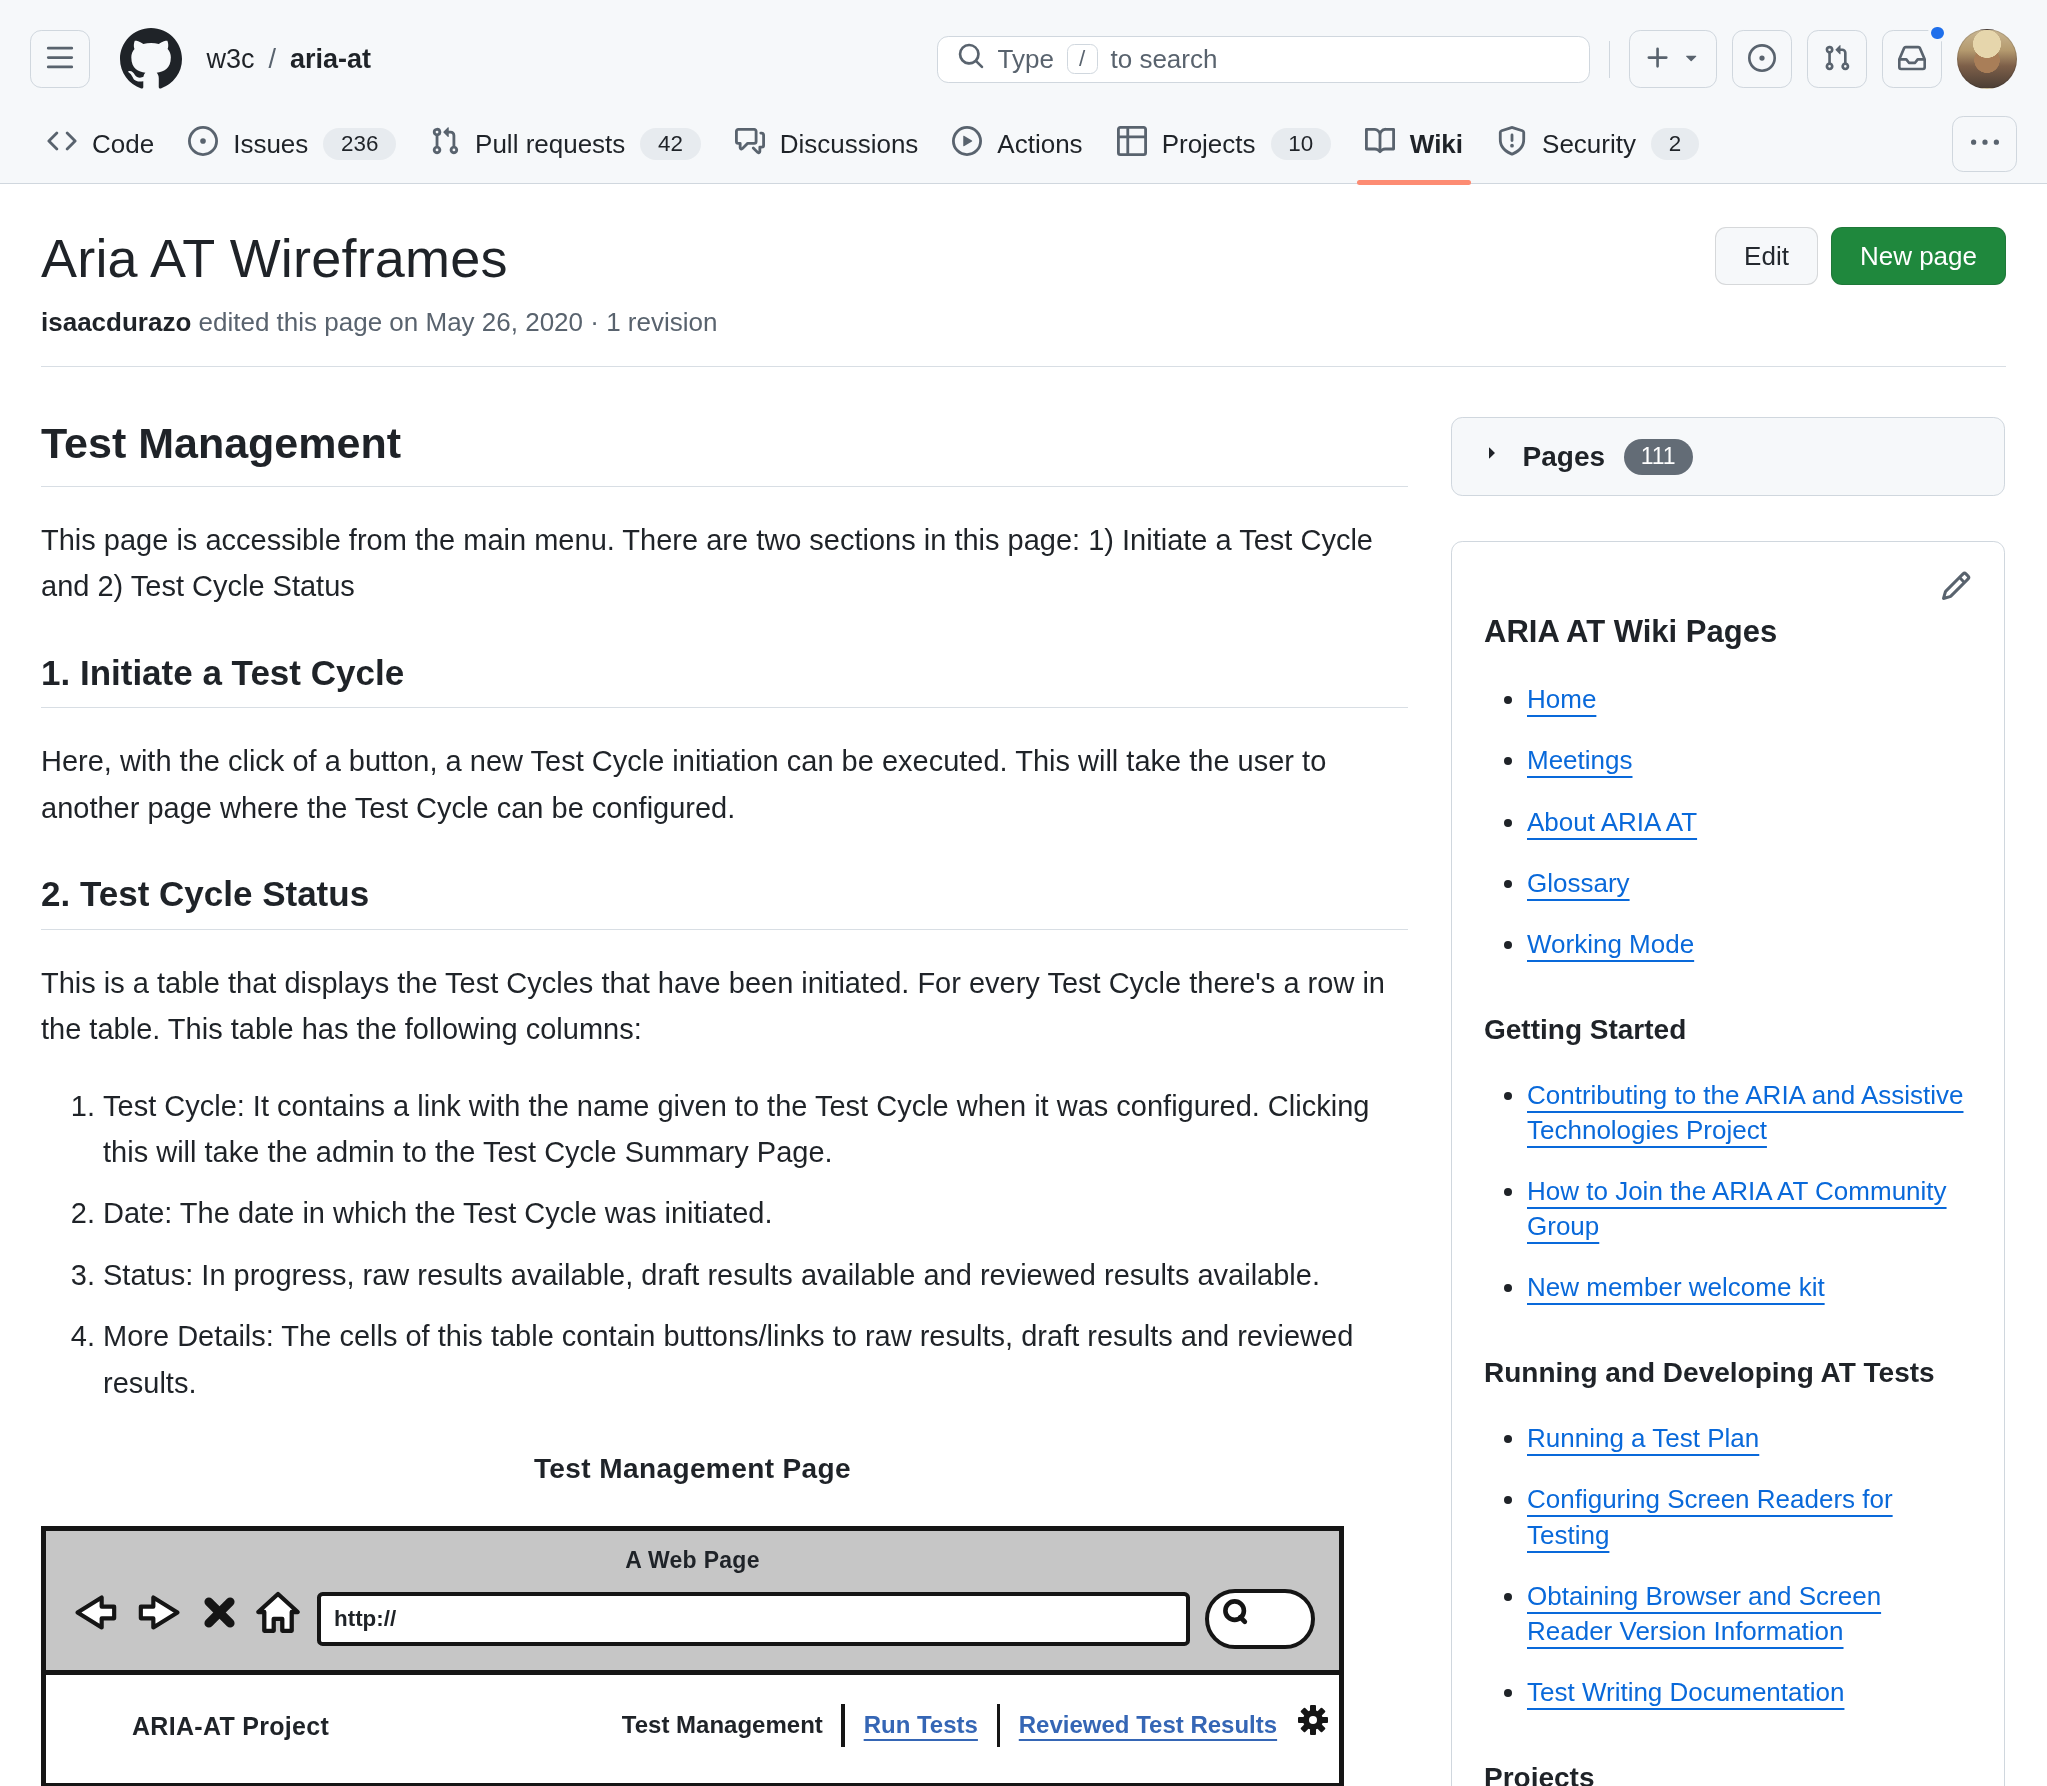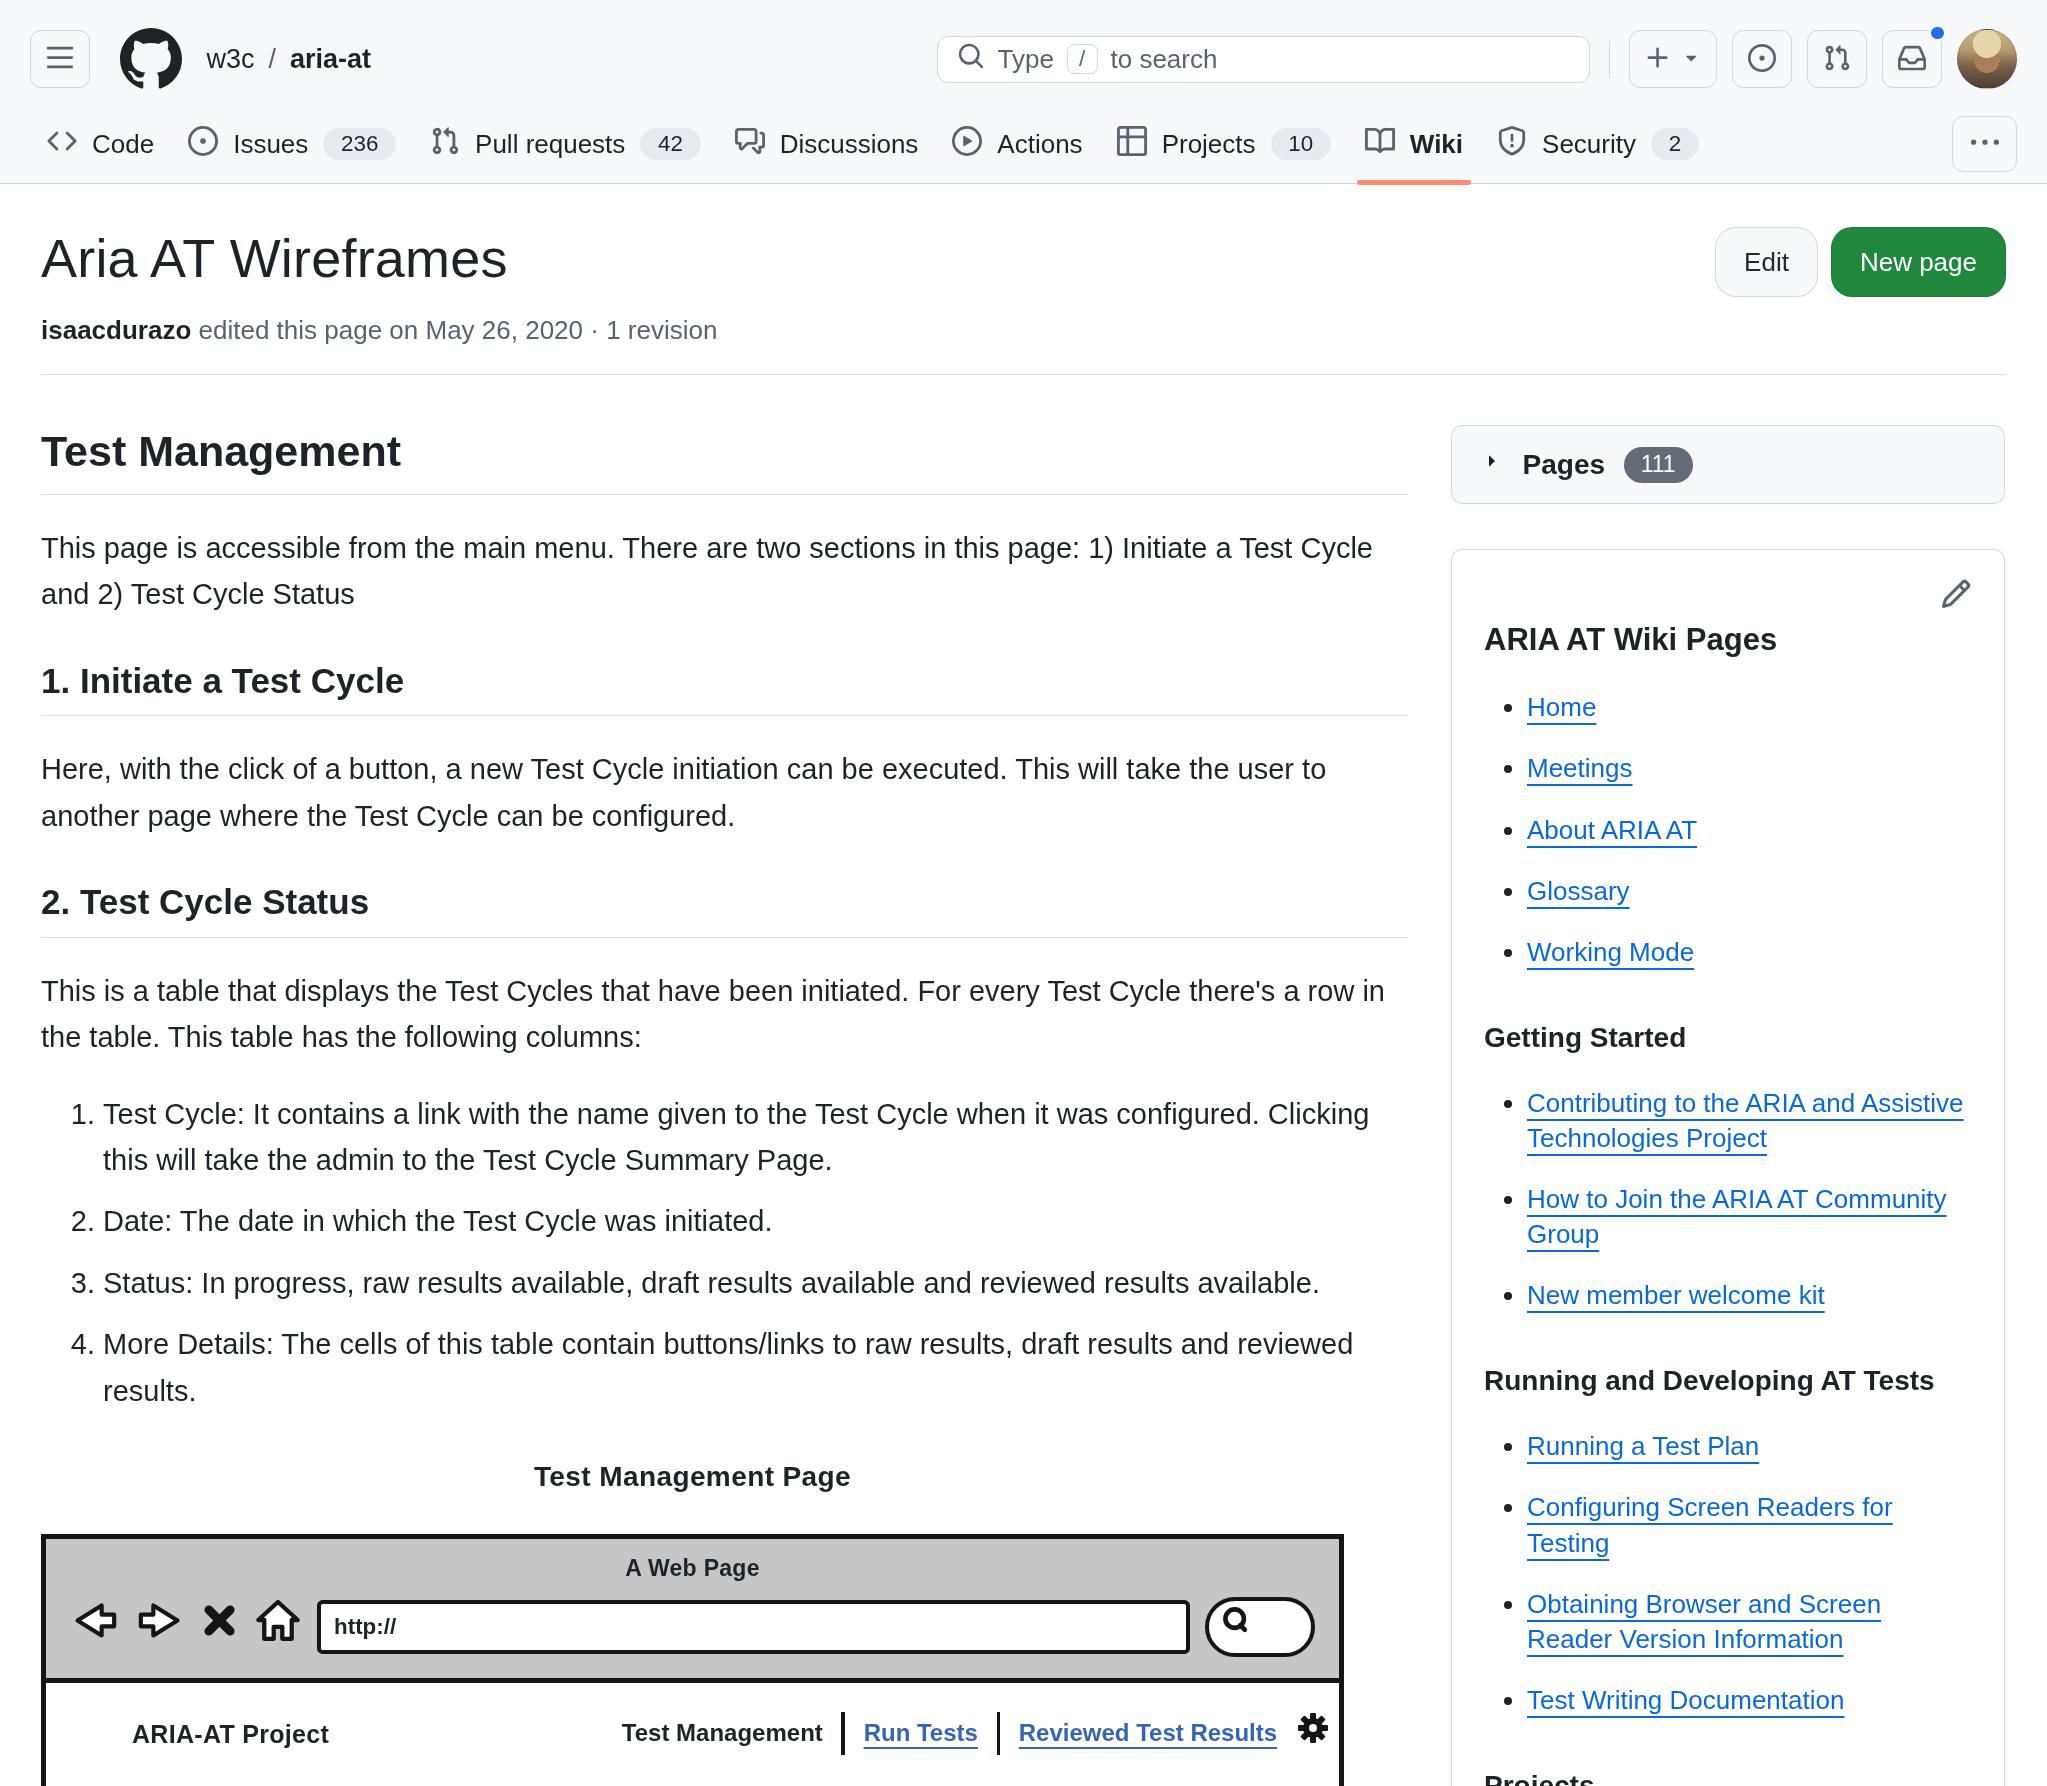--- a/index.html
+++ b/index.html
@@ -63,21 +63,21 @@
     background: transparent; display: flex; align-items: center; justify-content: center; cursor: pointer;
   }
   .kebab-btn svg { fill: #59636e; }
 
   
   .page { padding: 0 41px; }
   .gh-header { display: flex; align-items: flex-start; margin-top: 43px; }
   .page-title { font-size: 54px; font-weight: 400; margin: 0; letter-spacing: 0.2px; }
   .header-actions { margin-left: auto; display: flex; gap: 13px; }
   .btn {
-    height: 70px; padding: 0 28px; border-radius: 21px; font-size: 26px; font-weight: 500;
+    height: 58px; padding: 0 28px; border-radius: 11px; font-size: 26px; font-weight: 500;
     border: 1.9px solid rgba(31,35,40,0.15); background: #f6f8fa; color: #24292f; cursor: pointer;
     font-family: inherit;
   }
   .btn-primary { background: #1f883d; color: #ffffff; border-color: rgba(31,35,40,0.15); }
   .subtitle { margin-top: 18px; font-size: 26px; color: #59636e; }
   .subtitle .author { font-weight: 700; color: #1f2328; cursor: pointer; }
   .full-hr { border: 0; border-top: 1.9px solid #d8dee4; margin: 28px 0 0 0; }
 
   .columns { display: flex; gap: 43px; align-items: flex-start; margin-top: 50px; }
 

